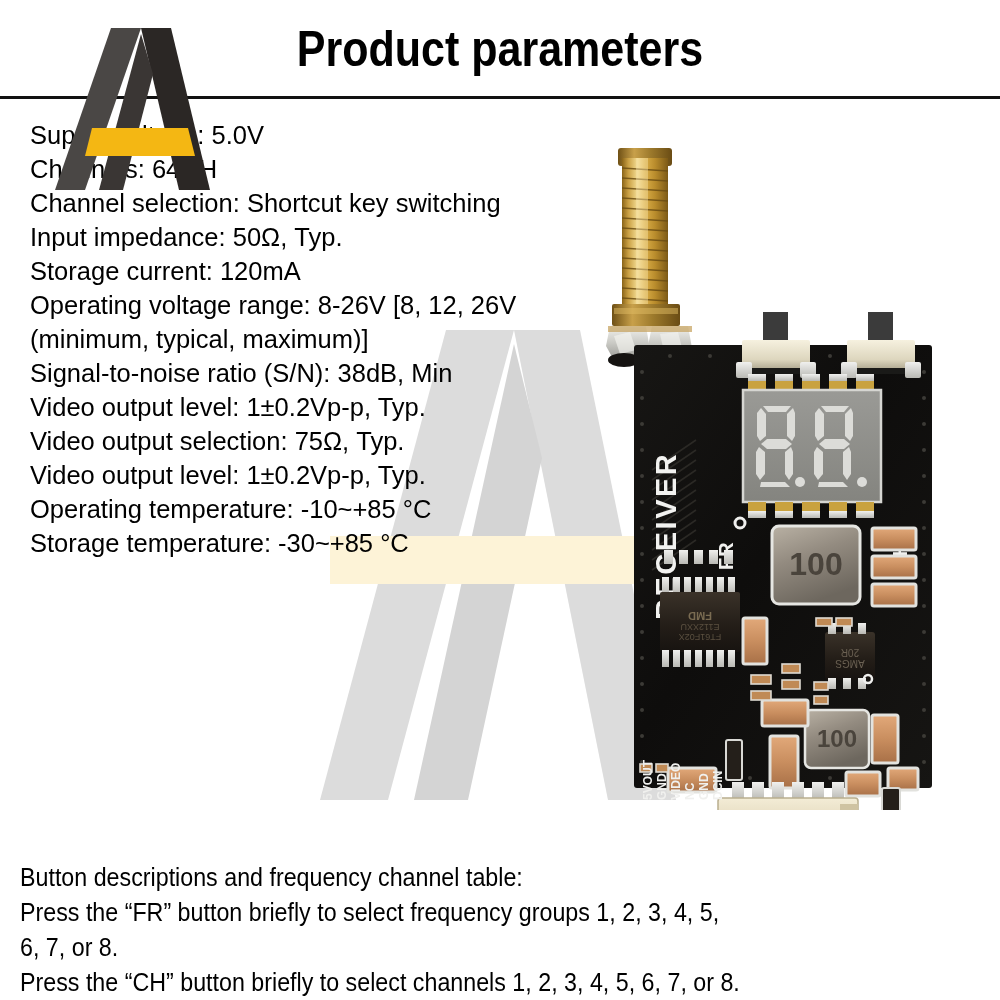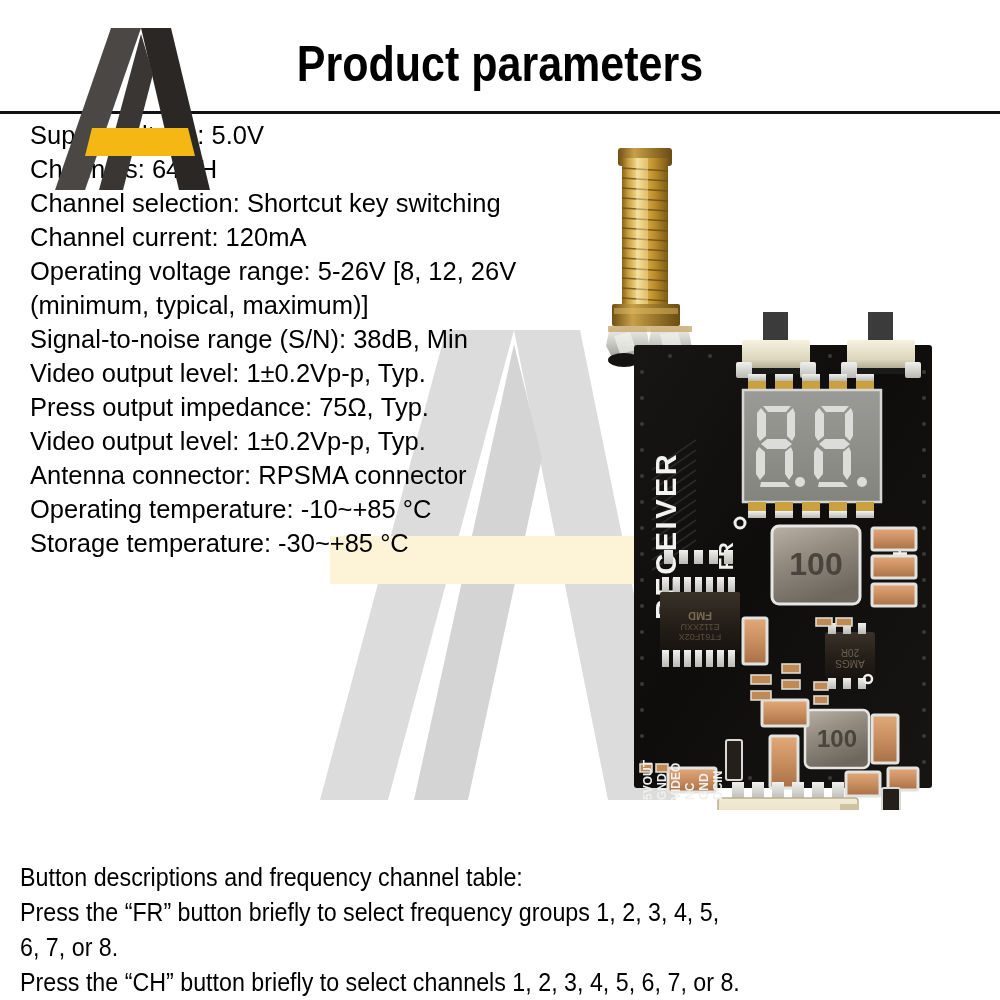--- a/index.html
+++ b/index.html
@@ -12,21 +12,21 @@
     height: 1000px;
     position: relative;
     overflow: hidden;
     font-family: "Liberation Sans", sans-serif;
     color: #000;
   }
 
   
   #header {
     position: absolute;
-    left: 0; top: 15px;
+    left: 0; top: 0;
     width: 1000px; height: 100px;
   }
   #page-title {
     position: absolute;
     left: 230px; top: 18px;
     width: 540px;
     text-align: center;
     font-size: 50px;
     font-weight: bold;
     font-family: "Liberation Sans Narrow", "Liberation Sans", sans-serif;
@@ -148,28 +148,28 @@
     <polygon points="196,14 224,128 150,470 96,470" fill="#d4d4d4"></polygon>
   </svg>
 </div>
 <div id="wm-band"></div>
 <div id="wm-band-2"></div>
 
 <div id="spec-list">
   <div class="spec-line">Supply voltage: 5.0V</div>
   <div class="spec-line">Channels: 64CH</div>
   <div class="spec-line">Channel selection: Shortcut key switching</div>
-  <div class="spec-line">Channel current: 120mA</div>
-  <div class="spec-line">Operating voltage range: 5-26V [8, 12, 26V</div>
+  <div class="spec-line">Input impedance: 50Ω, Typ.</div>
+  <div class="spec-line">Storage current: 120mA</div>
+  <div class="spec-line">Operating voltage range: 8-26V [8, 12, 26V</div>
   <div class="spec-line">(minimum, typical, maximum)]</div>
-  <div class="spec-line">Signal-to-noise range (S/N): 38dB, Min</div>
+  <div class="spec-line">Signal-to-noise ratio (S/N): 38dB, Min</div>
   <div class="spec-line">Video output level: 1±0.2Vp-p, Typ.</div>
-  <div class="spec-line">Press output impedance: 75Ω, Typ.</div>
+  <div class="spec-line">Video output selection: 75Ω, Typ.</div>
   <div class="spec-line">Video output level: 1±0.2Vp-p, Typ.</div>
-  <div class="spec-line">Antenna connector: RPSMA connector</div>
   <div class="spec-line">Operating temperature: -10~+85 °C</div>
   <div class="spec-line">Storage temperature: -30~+85 °C</div>
 </div>
 
 <div id="pcb-photo">
 <svg width="360" height="670" viewBox="0 0 360 670">
   <defs>
     <linearGradient id="goldV" x1="0" y1="0" x2="1" y2="0">
       <stop offset="0%" stop-color="#8a6418"></stop>
       <stop offset="14%" stop-color="#caa044"></stop>

